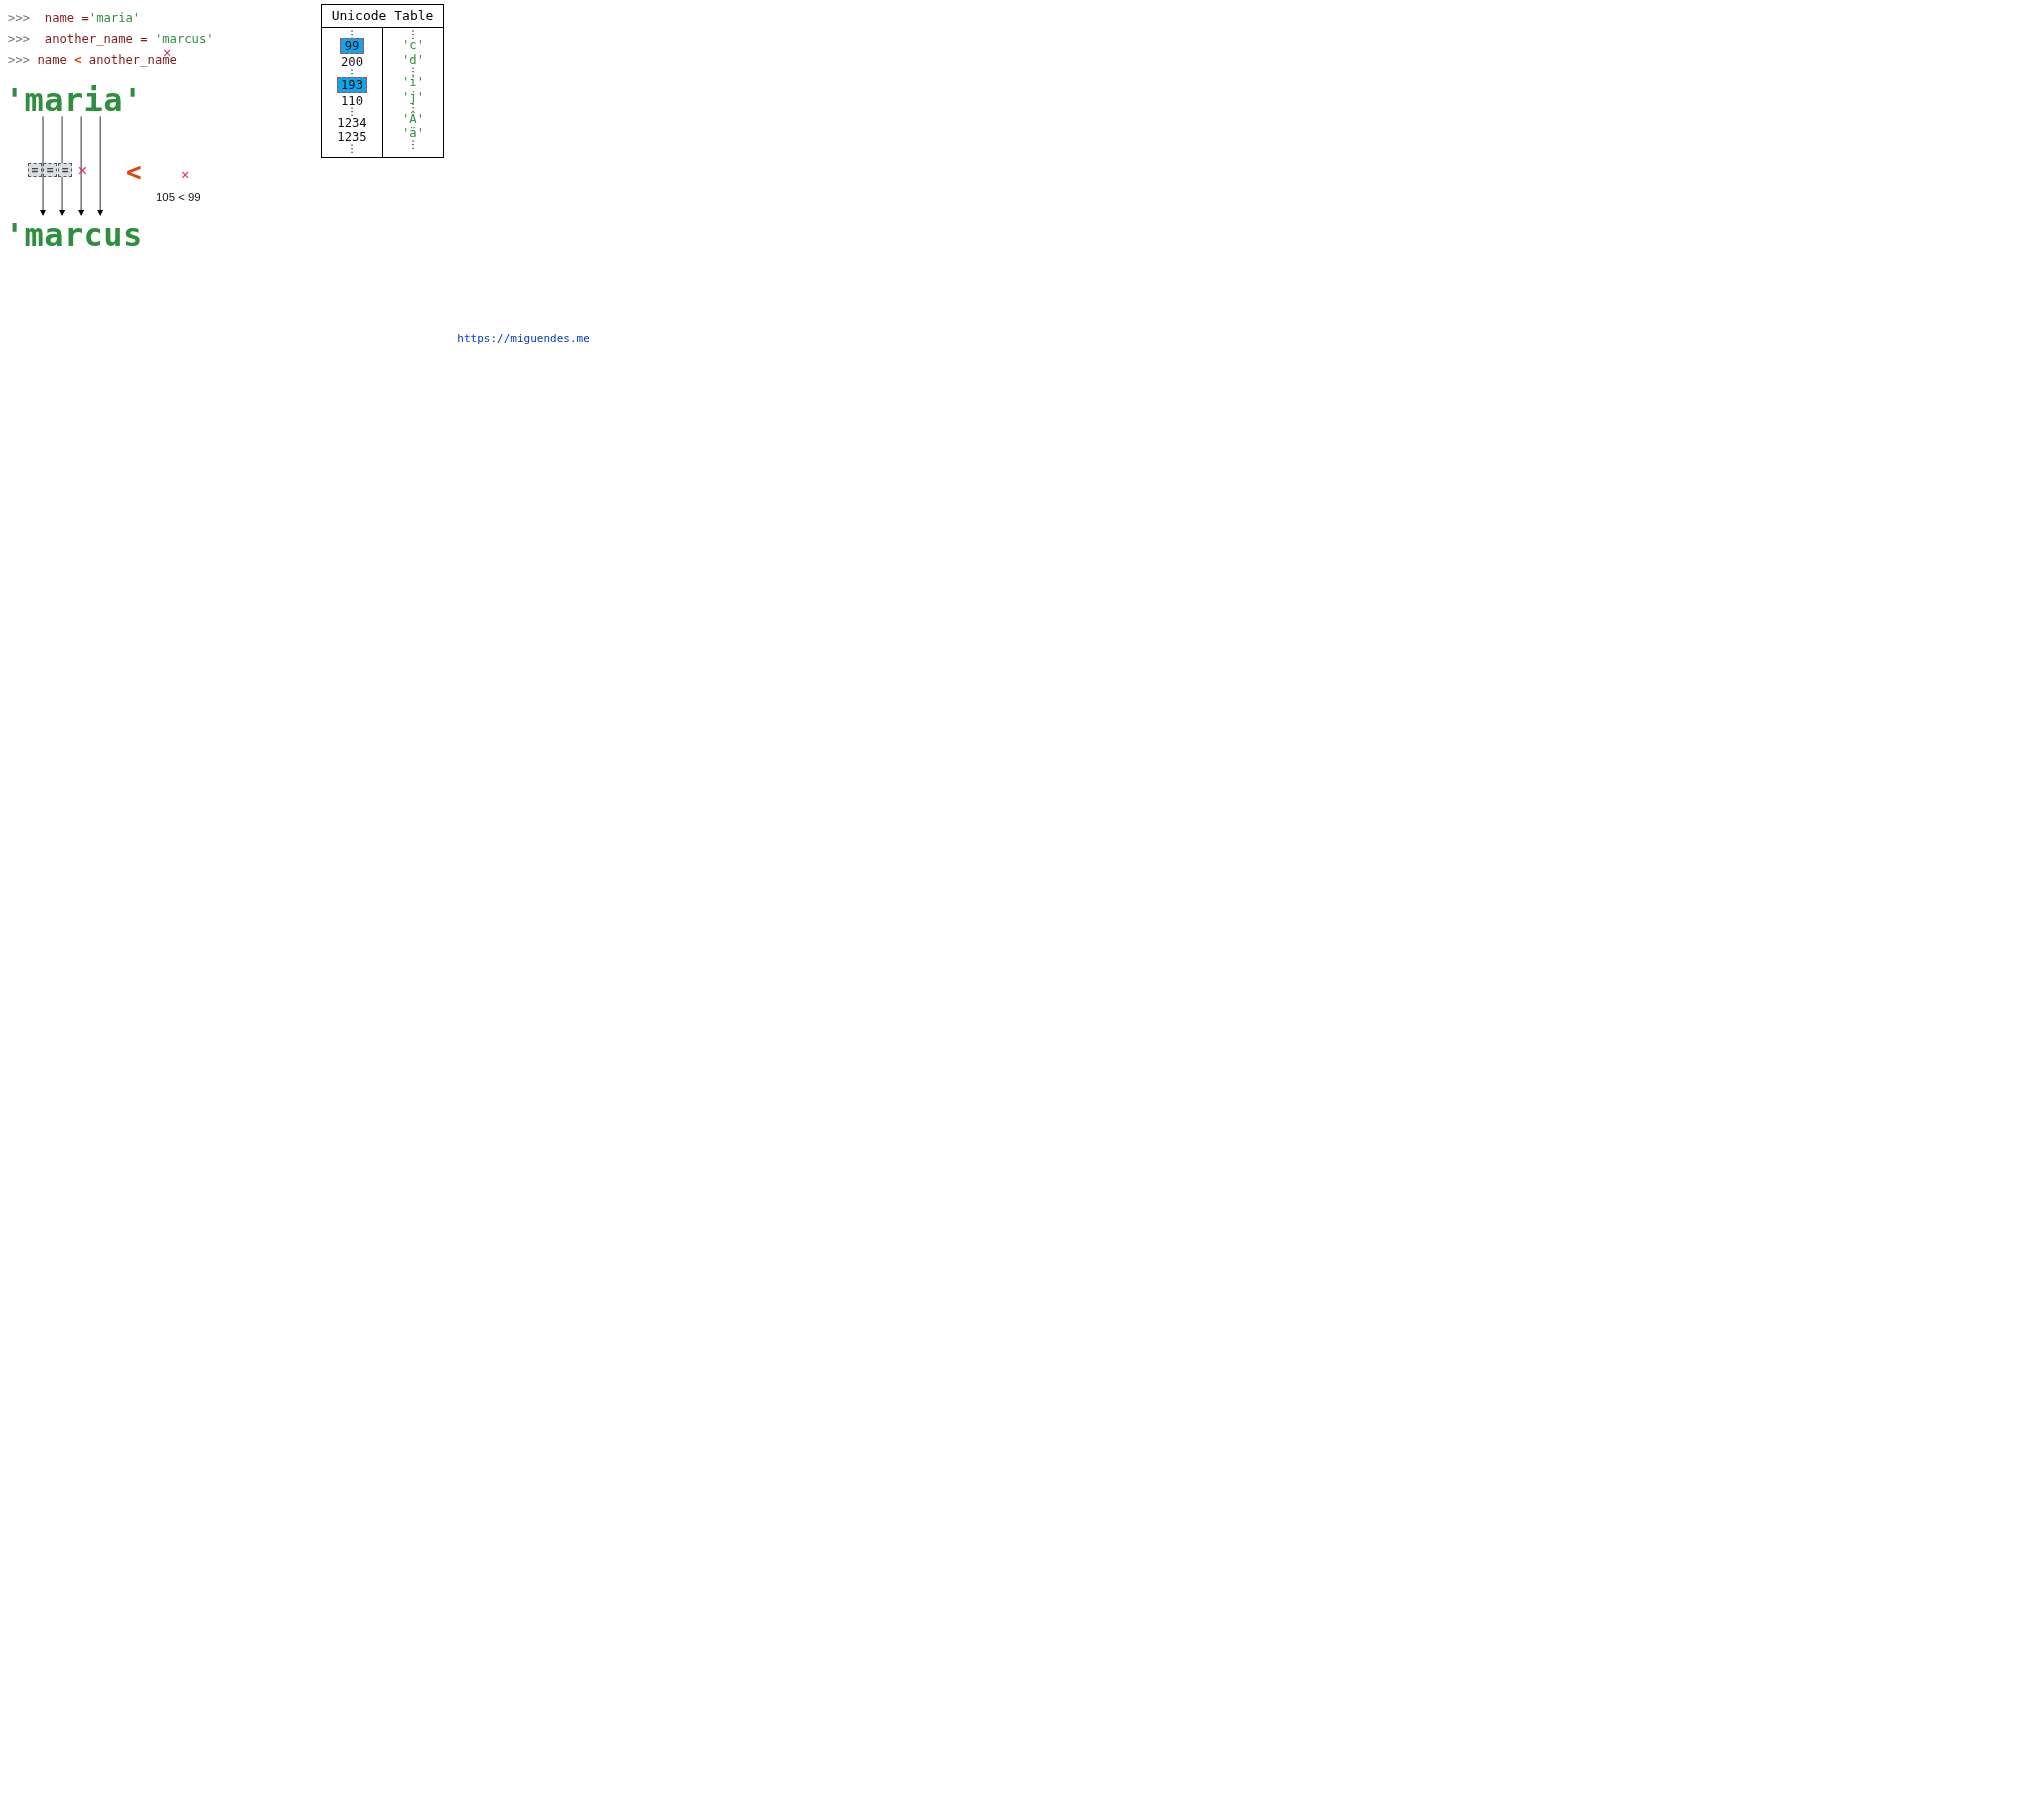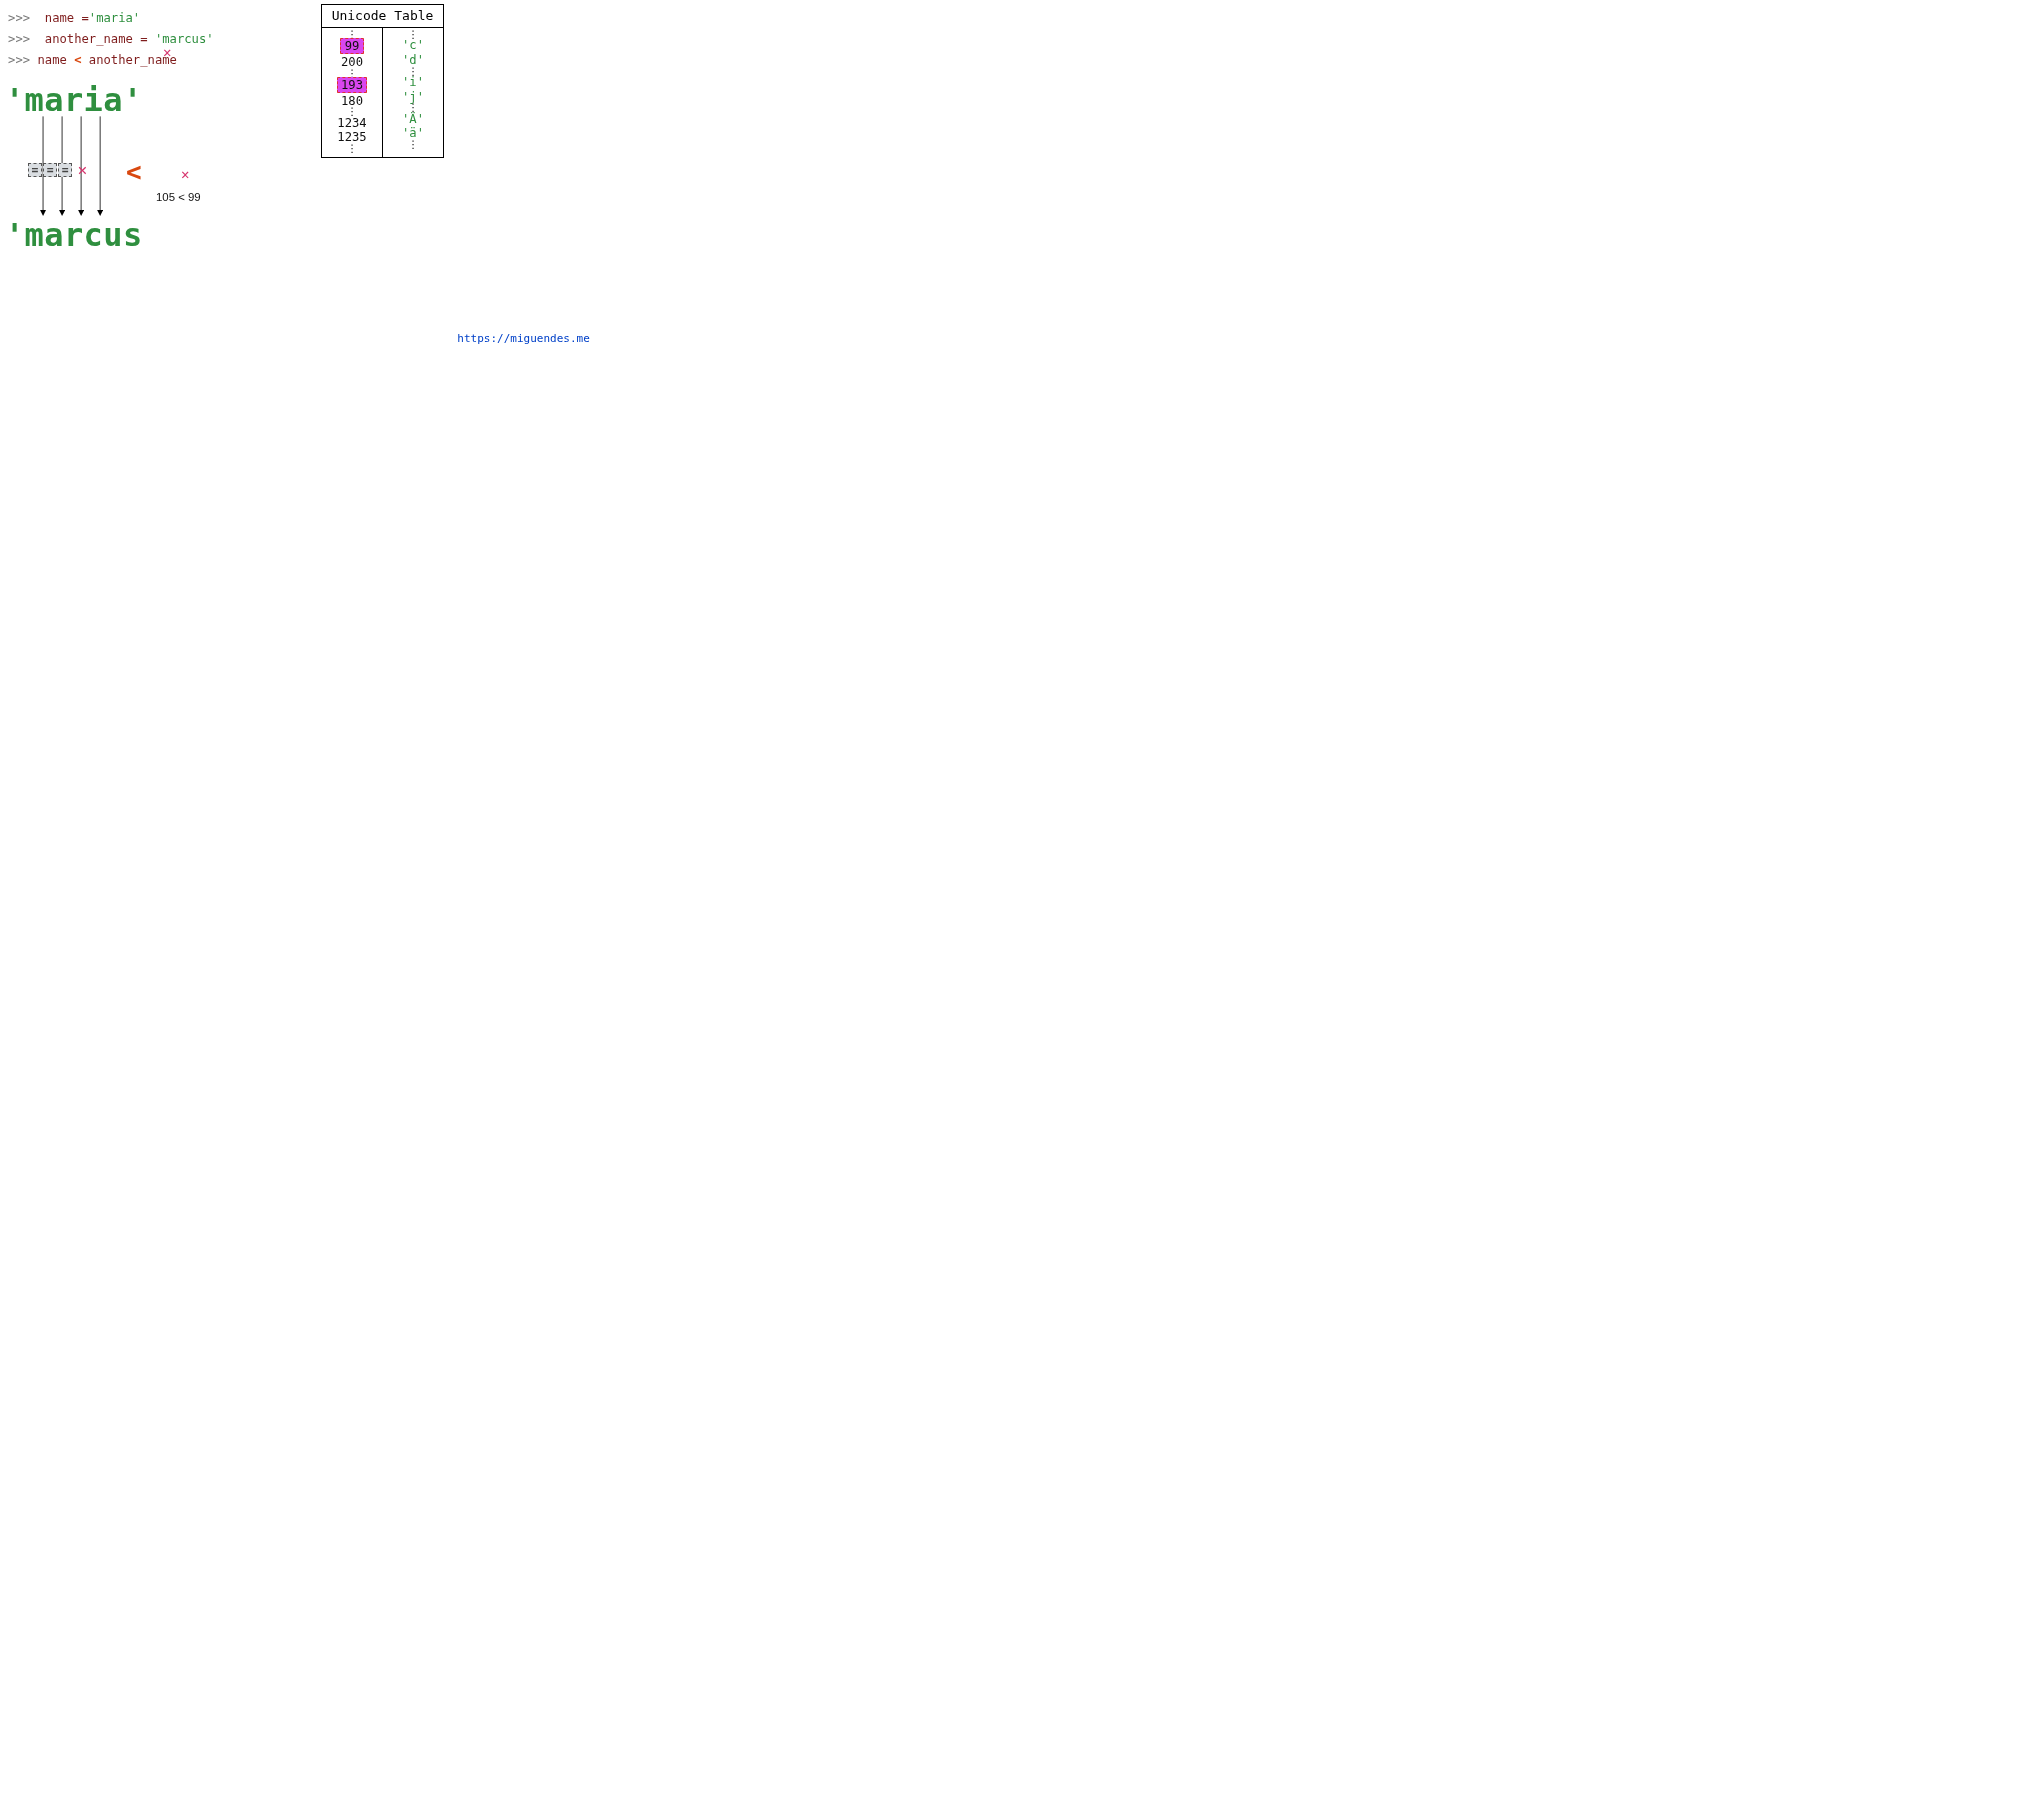--- a/index.html
+++ b/index.html
@@ -37,21 +37,21 @@
   .big-lt { position: absolute; left: 126px; top: 157px; font-size: 26px; color: #d9480f; font-weight: 700; }
   .cmp-label { position: absolute; left: 156px; top: 151px; font-size: 11.4px; color: #111; font-family: Liberation Sans, sans-serif; margin-top: 40px; }
   .cmp-x { position: absolute; left: 181px; top: 166px; }
   .utable-wrap { position: absolute; left: 321px; top: 4.1px; width: 123px; border: 0.8px solid #000; }
   .utable-title { text-align: center; font-size: 13px; padding: 3.3px 0; border-bottom: 0.8px solid #000; font-family: "DejaVu Sans Mono","Menlo","Consolas",monospace; }
   .utable-body { display: flex; }
   .col { flex: 1; display: flex; flex-direction: column; align-items: center; padding: 3.3px 0 5.7px 0; gap: 0.8px; }
   .col-left { border-right: 0.8px solid #000; }
   .vdots { font-size: 10.6px; line-height: 0.6; letter-spacing: 0; }
   .num { font-size: 12.2px; color: #111; padding: 0 3.3px; }
-  .num.hl { border: 0.8px dashed #e03131; background: #d946ef; border-radius: 0.8px; }
+  .num.hl { border: 0.8px dashed #e03131; background: #0ea5e9; border-radius: 0.8px; }
   .ch { font-size: 12.2px; color: #2f8f3f; }
   .link { position: absolute; right: 12.2px; bottom: 7.3px; color: #0040c8; font-size: 11px; font-family: "DejaVu Sans Mono","Menlo","Consolas",monospace; }
   svg.arrow { display: block; }
 </style>
 </head>
 <body>
 
 <div class="code-block">
   <div class="code-line"><span class="prompt">&gt;&gt;&gt;</span>  <span class="nm">name</span> <span class="nm">=</span><span class="str">'maria'</span></div>
   <div class="code-line"><span class="prompt">&gt;&gt;&gt;</span>  <span class="nm">another_name</span> <span class="nm">=</span> <span class="str">'marcus'</span></div>
@@ -89,21 +89,21 @@
 
 <div class="utable-wrap">
   <div class="utable-title">Unicode Table</div>
   <div class="utable-body">
     <div class="col col-left">
       <span class="vdots">⋮</span>
       <span class="num hl">99</span>
       <span class="num">200</span>
       <span class="vdots">⋮</span>
       <span class="num hl">193</span>
-      <span class="num">180</span>
+      <span class="num">110</span>
       <span class="vdots">⋮</span>
       <span class="num">1234</span>
       <span class="num">1235</span>
       <span class="vdots">⋮</span>
     </div>
     <div class="col">
       <span class="vdots">⋮</span>
       <span class="ch">'c'</span>
       <span class="ch">'d'</span>
       <span class="vdots">⋮</span>

